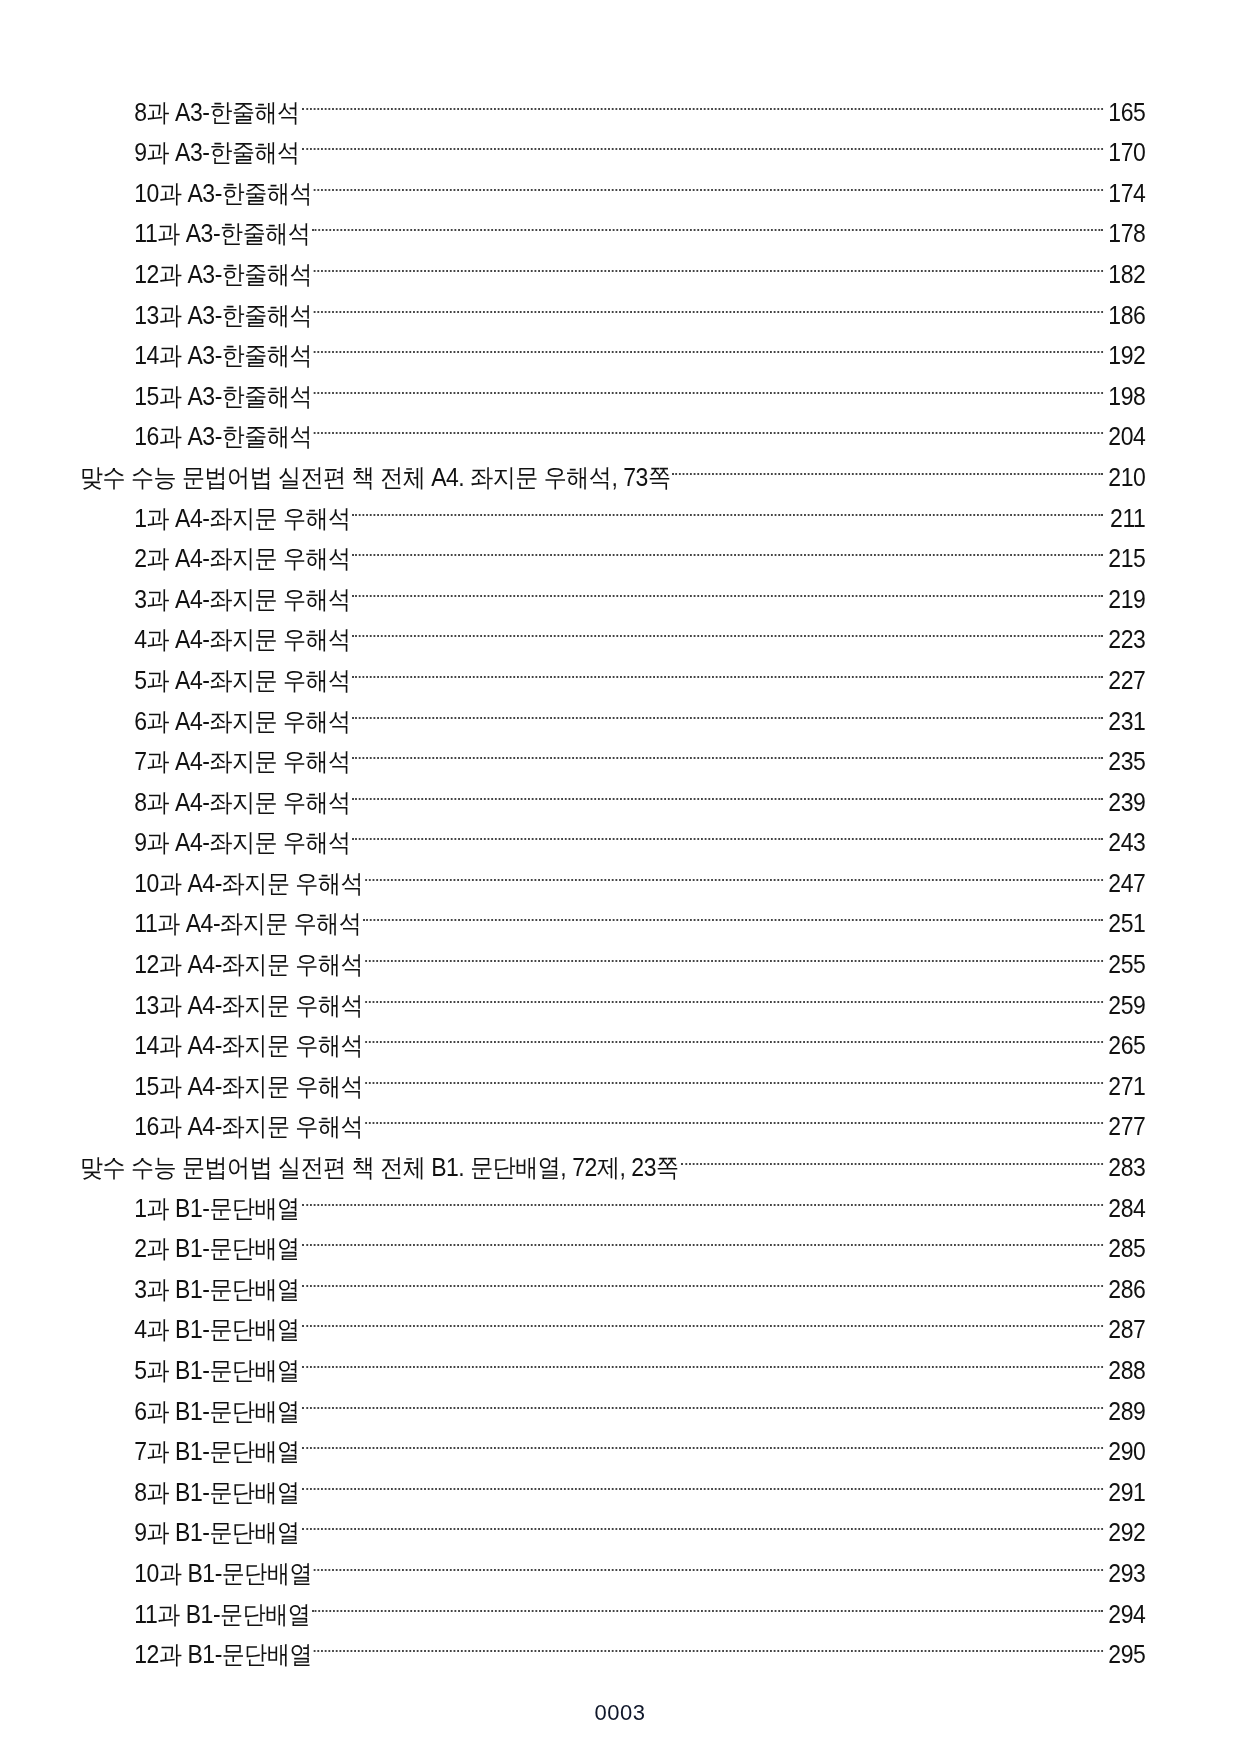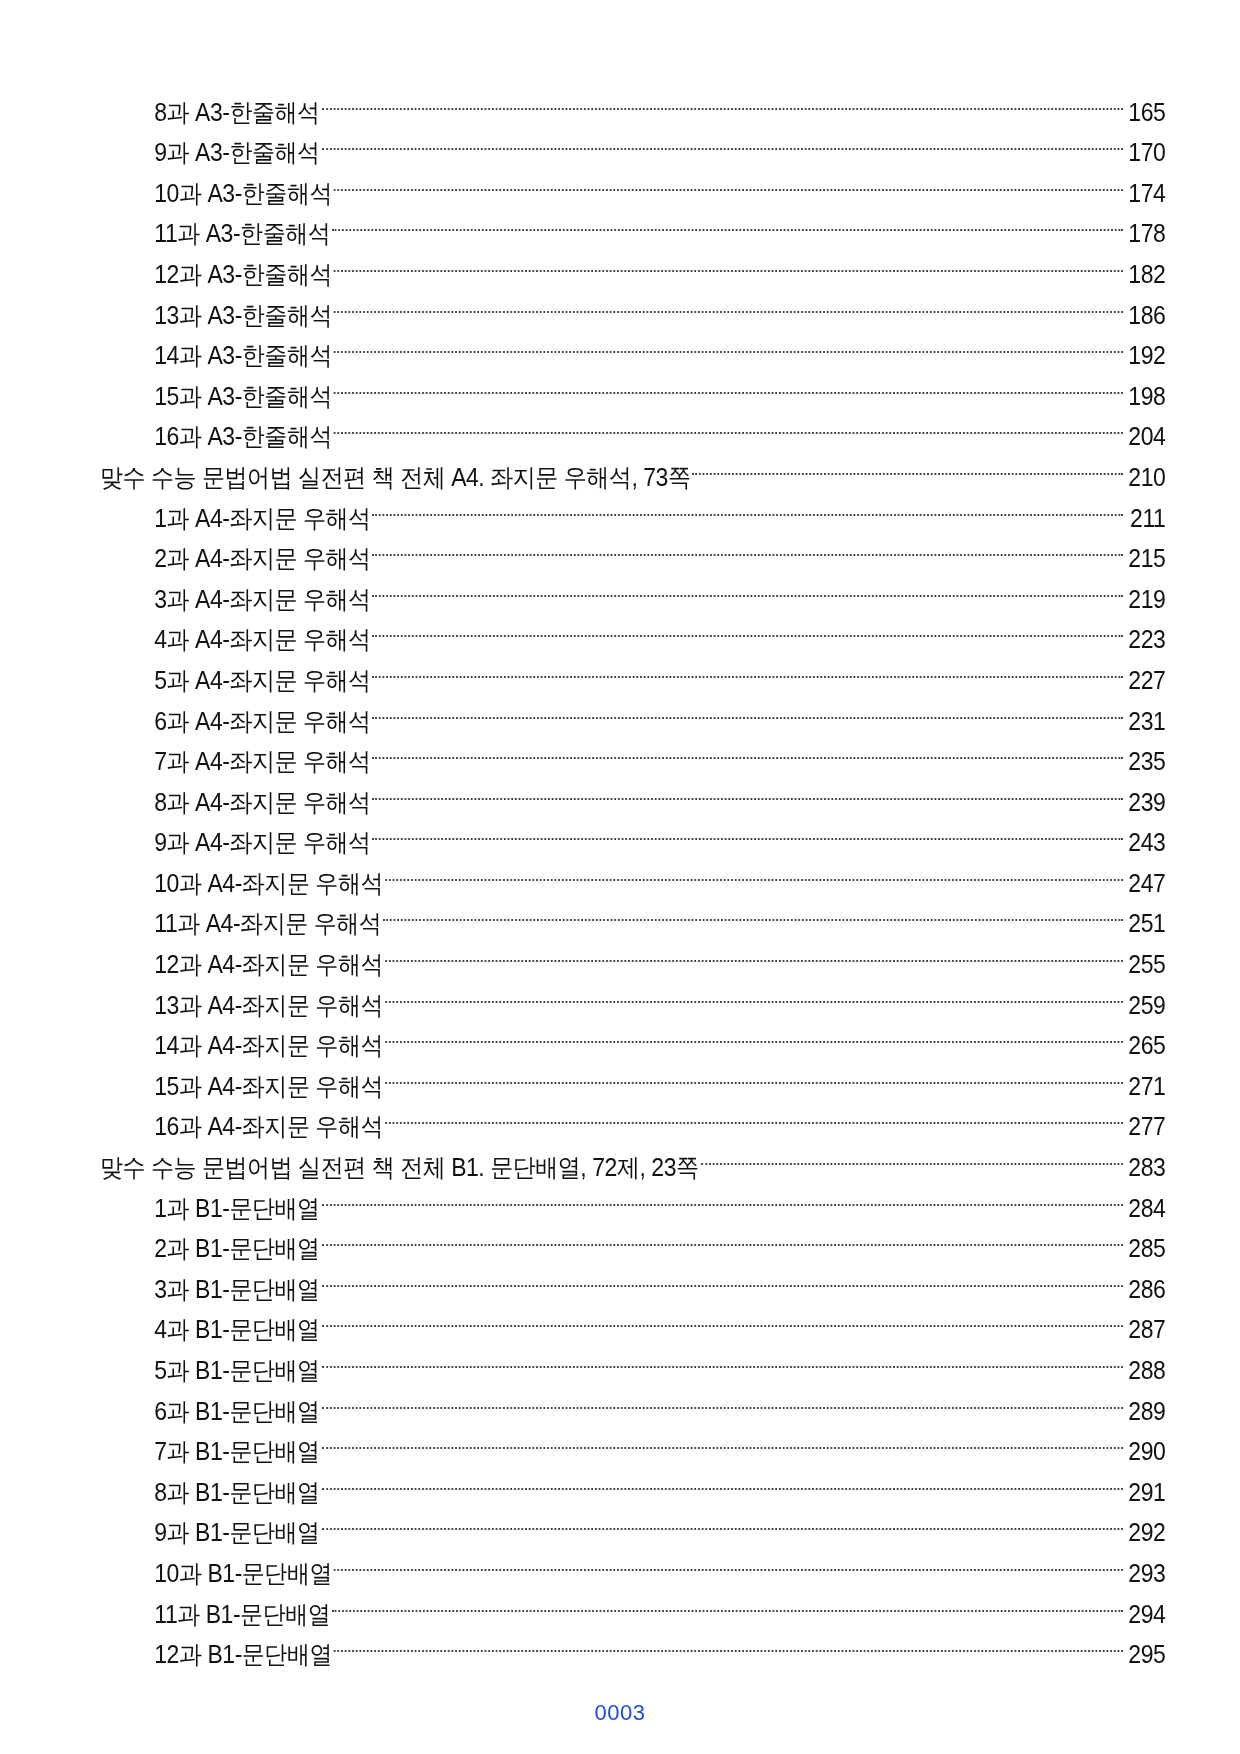--- a/index.html
+++ b/index.html
@@ -10,21 +10,21 @@
     body {
       width: 1240px;
       height: 1754px;
       position: relative;
       overflow: hidden;
       font-family: "Liberation Sans", "DejaVu Sans", sans-serif;
       color: #111111;
     }
     .toc {
       position: absolute;
-      left: 100px;
+      left: 80px;
       top: 86px;
       width: 1066px;
     }
     .toc-row {
       display: flex;
       align-items: flex-end;
       height: 40.6px;
       font-size: 25px;
       line-height: 30px;
       letter-spacing: -0.5px;
@@ -51,21 +51,21 @@
       text-align: right;
       min-width: 44px;
     }
     .page-number {
       position: absolute;
       left: 0;
       width: 1240px;
       top: 1700px;
       text-align: center;
       font-size: 22px;
-      color: #1d4ed8;
+      color: #0f172a;
       letter-spacing: 0.5px;
     }
   </style>
 </head>
 <body>
 
 <div class="toc" id="toc">
     <div class="toc-row sub">
       <span class="toc-title">8과 A3-한줄해석</span>
       <span class="toc-leader"></span>

